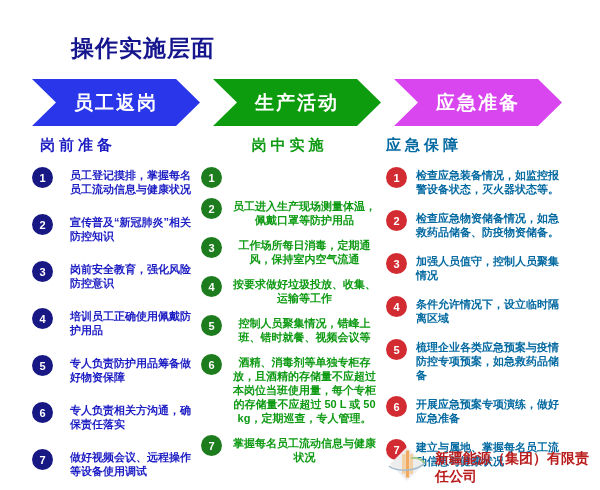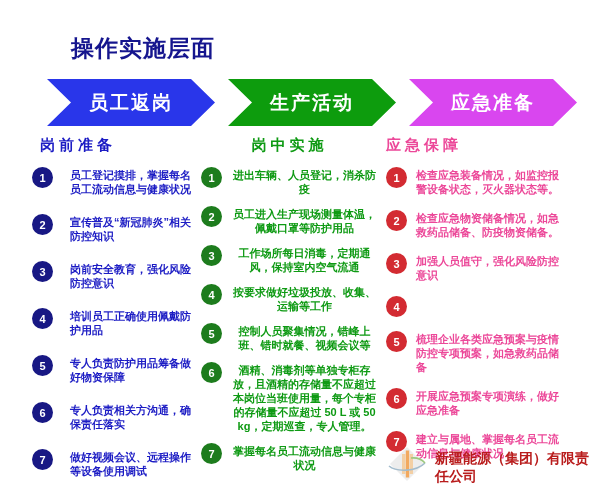--- a/index.html
+++ b/index.html
@@ -1,20 +1,20 @@
 <!DOCTYPE html>
 <html><head>
 <meta charset="utf-8">
 <style>
   html,body { margin:0; padding:0; background:#ffffff; font-family:"Liberation Sans","DejaVu Sans",sans-serif; }
   .canvas { position:relative; width:600px; height:490px; background:#ffffff; overflow:hidden; }
 
   .title { position:absolute; left:25px; top:33px; font-size:23px; font-weight:bold; color:#15158e; letter-spacing:1px;margin-left:46px; }
 
-  .arrows { position:absolute; left:47px; top:79px; width:530px; height:47px; display:flex; gap:13px; }
+  .arrows { position:absolute; left:32px; top:79px; width:530px; height:47px; display:flex; gap:13px; }
   .arrow { flex:1; display:flex; align-items:center; justify-content:center;
            color:#ffffff; font-size:19px; font-weight:bold; letter-spacing:2px;
            clip-path:polygon(0 0, calc(100% - 24px) 0, 100% 50%, calc(100% - 24px) 100%, 0 100%, 24px 50%); }
   .arrow.blue  { background:#2936ea; }
   .arrow.green { background:#0d9c0d; }
   .arrow.red   { background:#d946ef; }
 
   .columns { position:absolute; left:32px; top:136px; width:534px; display:grid;
              grid-template-columns:161px 177px 180px; column-gap:8px; }
   .col-header { font-size:15px; font-weight:bold; letter-spacing:4px; margin-bottom:11px; }
@@ -23,21 +23,21 @@
   .badge { width:21px; height:21px; border-radius:50%; color:#fff; font-size:11px; font-weight:bold;
            display:flex; align-items:center; justify-content:center; flex:0 0 21px; margin-right:9px; margin-top:1px; }
   .item-text { font-size:11px; font-weight:bold; line-height:14px; padding-top:2px; }
 
   .col.blue  .col-header, .col.blue  .item-text { color:#1c1cc4;padding-left:8px; }
   .col.blue  .badge { background:#181884; }
   .col.blue  .item  { margin-bottom:17px; }
   .col.green .col-header, .col.green .item-text { color:#0e9a13;text-align:center; }
   .col.green .badge { background:#1d7c1d; }
   .col.green .item  { margin-bottom:9px; }
-  .col.red   .col-header, .col.red   .item-text { color:#ec4899; }
+  .col.red   .col-header, .col.red   .item-text { color:#0369a1; }
   .col.red   .badge { background:#d32b32; }
   .col.red   .item  { margin-bottom:13px; }
 
   .footer { position:absolute; left:386px; top:443px; display:flex; align-items:flex-start; }
   .logo { width:42px; height:42px; margin-right:7px; flex:0 0 42px; }
   .company { color:#b91c1c; font-size:14px; font-weight:bold; margin-top:7px; }
   .company-en { color:#d4d4d4; font-size:7px; letter-spacing:1.5px; margin-top:3px; }
 </style>
 </head>
 <body>
@@ -83,21 +83,20 @@
       <div class="item">
         <div class="badge">7</div>
         <div class="item-text">做好视频会议、远程操作等设备使用调试</div>
       </div>
     </div>
 
     <div class="col green">
       <div class="col-header">岗中实施</div>
       <div class="item">
         <div class="badge">1</div>
-        <div class="item-text">进出车辆、人员登记，消杀防疫</div>
       </div>
       <div class="item">
         <div class="badge">2</div>
         <div class="item-text">员工进入生产现场测量体温，佩戴口罩等防护用品</div>
       </div>
       <div class="item">
         <div class="badge">3</div>
         <div class="item-text">工作场所每日消毒，定期通风，保持室内空气流通</div>
       </div>
       <div class="item">
@@ -123,24 +122,25 @@
       <div class="item">
         <div class="badge">1</div>
         <div class="item-text">检查应急装备情况，如监控报警设备状态，灭火器状态等。</div>
       </div>
       <div class="item">
         <div class="badge">2</div>
         <div class="item-text">检查应急物资储备情况，如急救药品储备、防疫物资储备。</div>
       </div>
       <div class="item">
         <div class="badge">3</div>
-        <div class="item-text">加强人员值守，强化风险防控意识</div>
+        <div class="item-text">加强人员值守，控制人员聚集情况</div>
       </div>
       <div class="item">
         <div class="badge">4</div>
+        <div class="item-text">条件允许情况下，设立临时隔离区域</div>
       </div>
       <div class="item">
         <div class="badge">5</div>
         <div class="item-text">梳理企业各类应急预案与疫情防控专项预案，如急救药品储备</div>
       </div>
       <div class="item">
         <div class="badge">6</div>
         <div class="item-text">开展应急预案专项演练，做好应急准备</div>
       </div>
       <div class="item">

